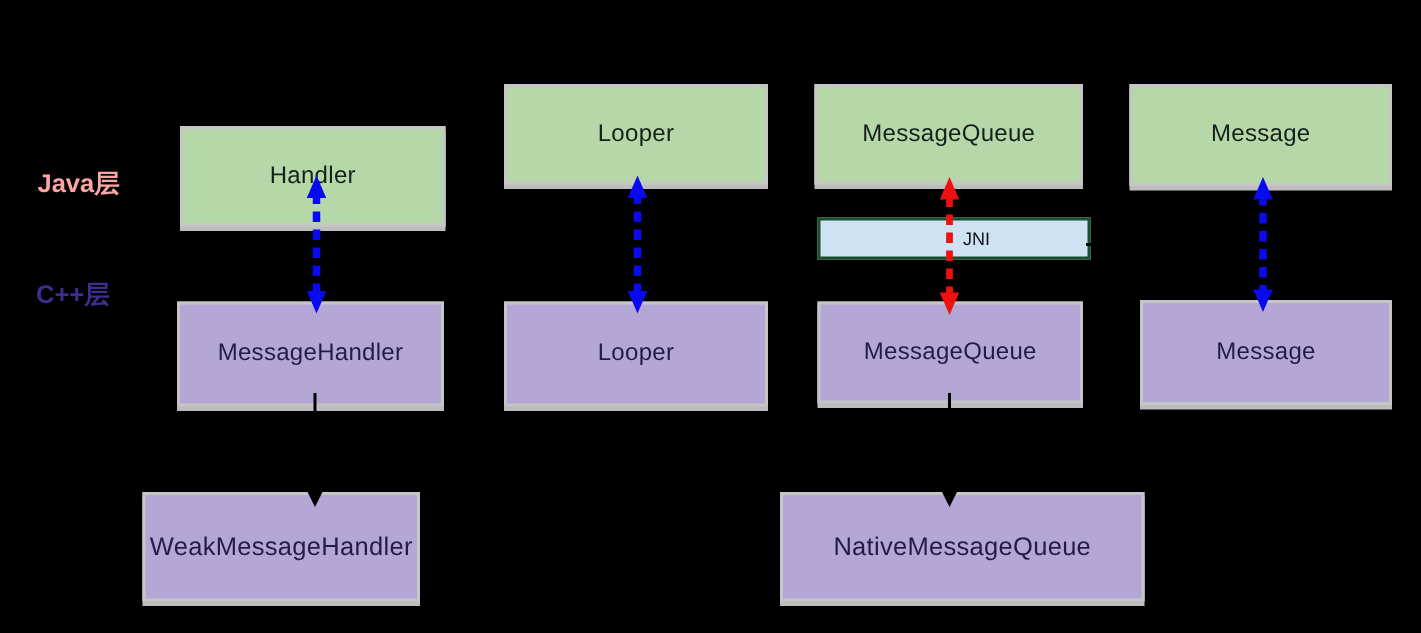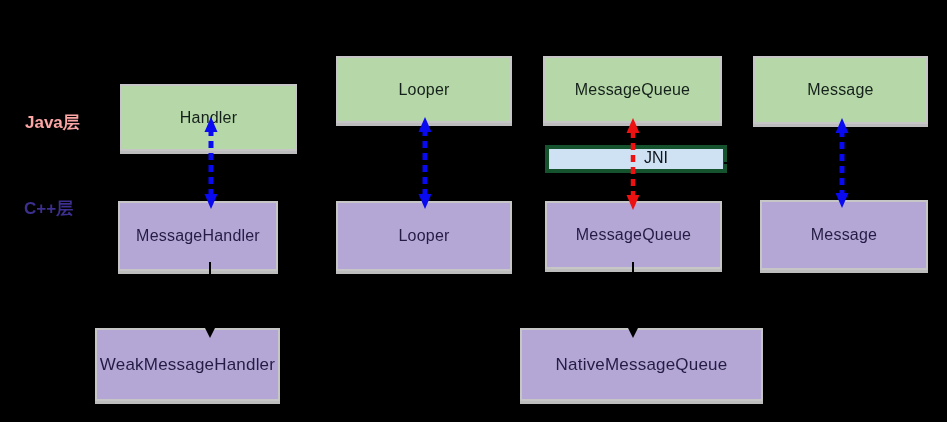--- a/index.html
+++ b/index.html
@@ -39,50 +39,51 @@
     font-size: 17px;
   }
   .jni-bar {
     position: absolute;
     box-sizing: border-box;
     left: 545px;
     top: 145px;
     width: 182px;
     height: 28px;
     background: #cfe2f3;
-    border: 4px solid #14532d;
+    border: 2px solid #14532d;
     display: flex;
+    align-items: center;
     color: #10151c;
-    font-size: 16px;
+    font-size: 12px;
     z-index: 2;
   }
   .jni-bar span {
     margin-left: 95px;
   }
   .layer-label {
     position: absolute;
     font-size: 17px;
     font-weight: bold;
     z-index: 2;
   }
   .layer-label.java { left: 25px; top: 111px; color: #fca5a5; }
-  .layer-label.cpp  { left: 24px; top: 197px; color: #3b2f8f; text-align: center; }
+  .layer-label.cpp  { left: 24px; top: 185px; color: #3b2f8f; text-align: center; }
   svg.overlay {
     position: absolute;
     left: 0;
     top: 0;
     z-index: 3;
     pointer-events: none;
   }
   
   #b-handler-java   { left:120px; top:56px;  width:177px; height:67px;margin-top:28px; }
   #b-looper-java    { left:336px; top:56px;  width:176px; height:67px; }
   #b-mq-java        { left:543px; top:56px;  width:179px; height:67px; }
   #b-message-java   { left:753px; top:56px;  width:175px; height:68px; }
-  #b-mh-native      { left:118px; top:201px; width:160px; height:70px; }
+  #b-mh-native      { left:118px; top:201px; width:178px; height:70px; }
   #b-looper-native  { left:336px; top:201px; width:176px; height:70px; }
   #b-mq-native      { left:545px; top:201px; width:177px; height:68px; }
   #b-message-native { left:760px; top:200px; width:168px; height:70px; }
   #b-wmh            { left:95px;  top:328px; width:185px; height:73px; }
   #b-nmq            { left:520px; top:328px; width:243px; height:73px; }
 </style>
 </head>
 <body>
 
 <div id="canvas">

